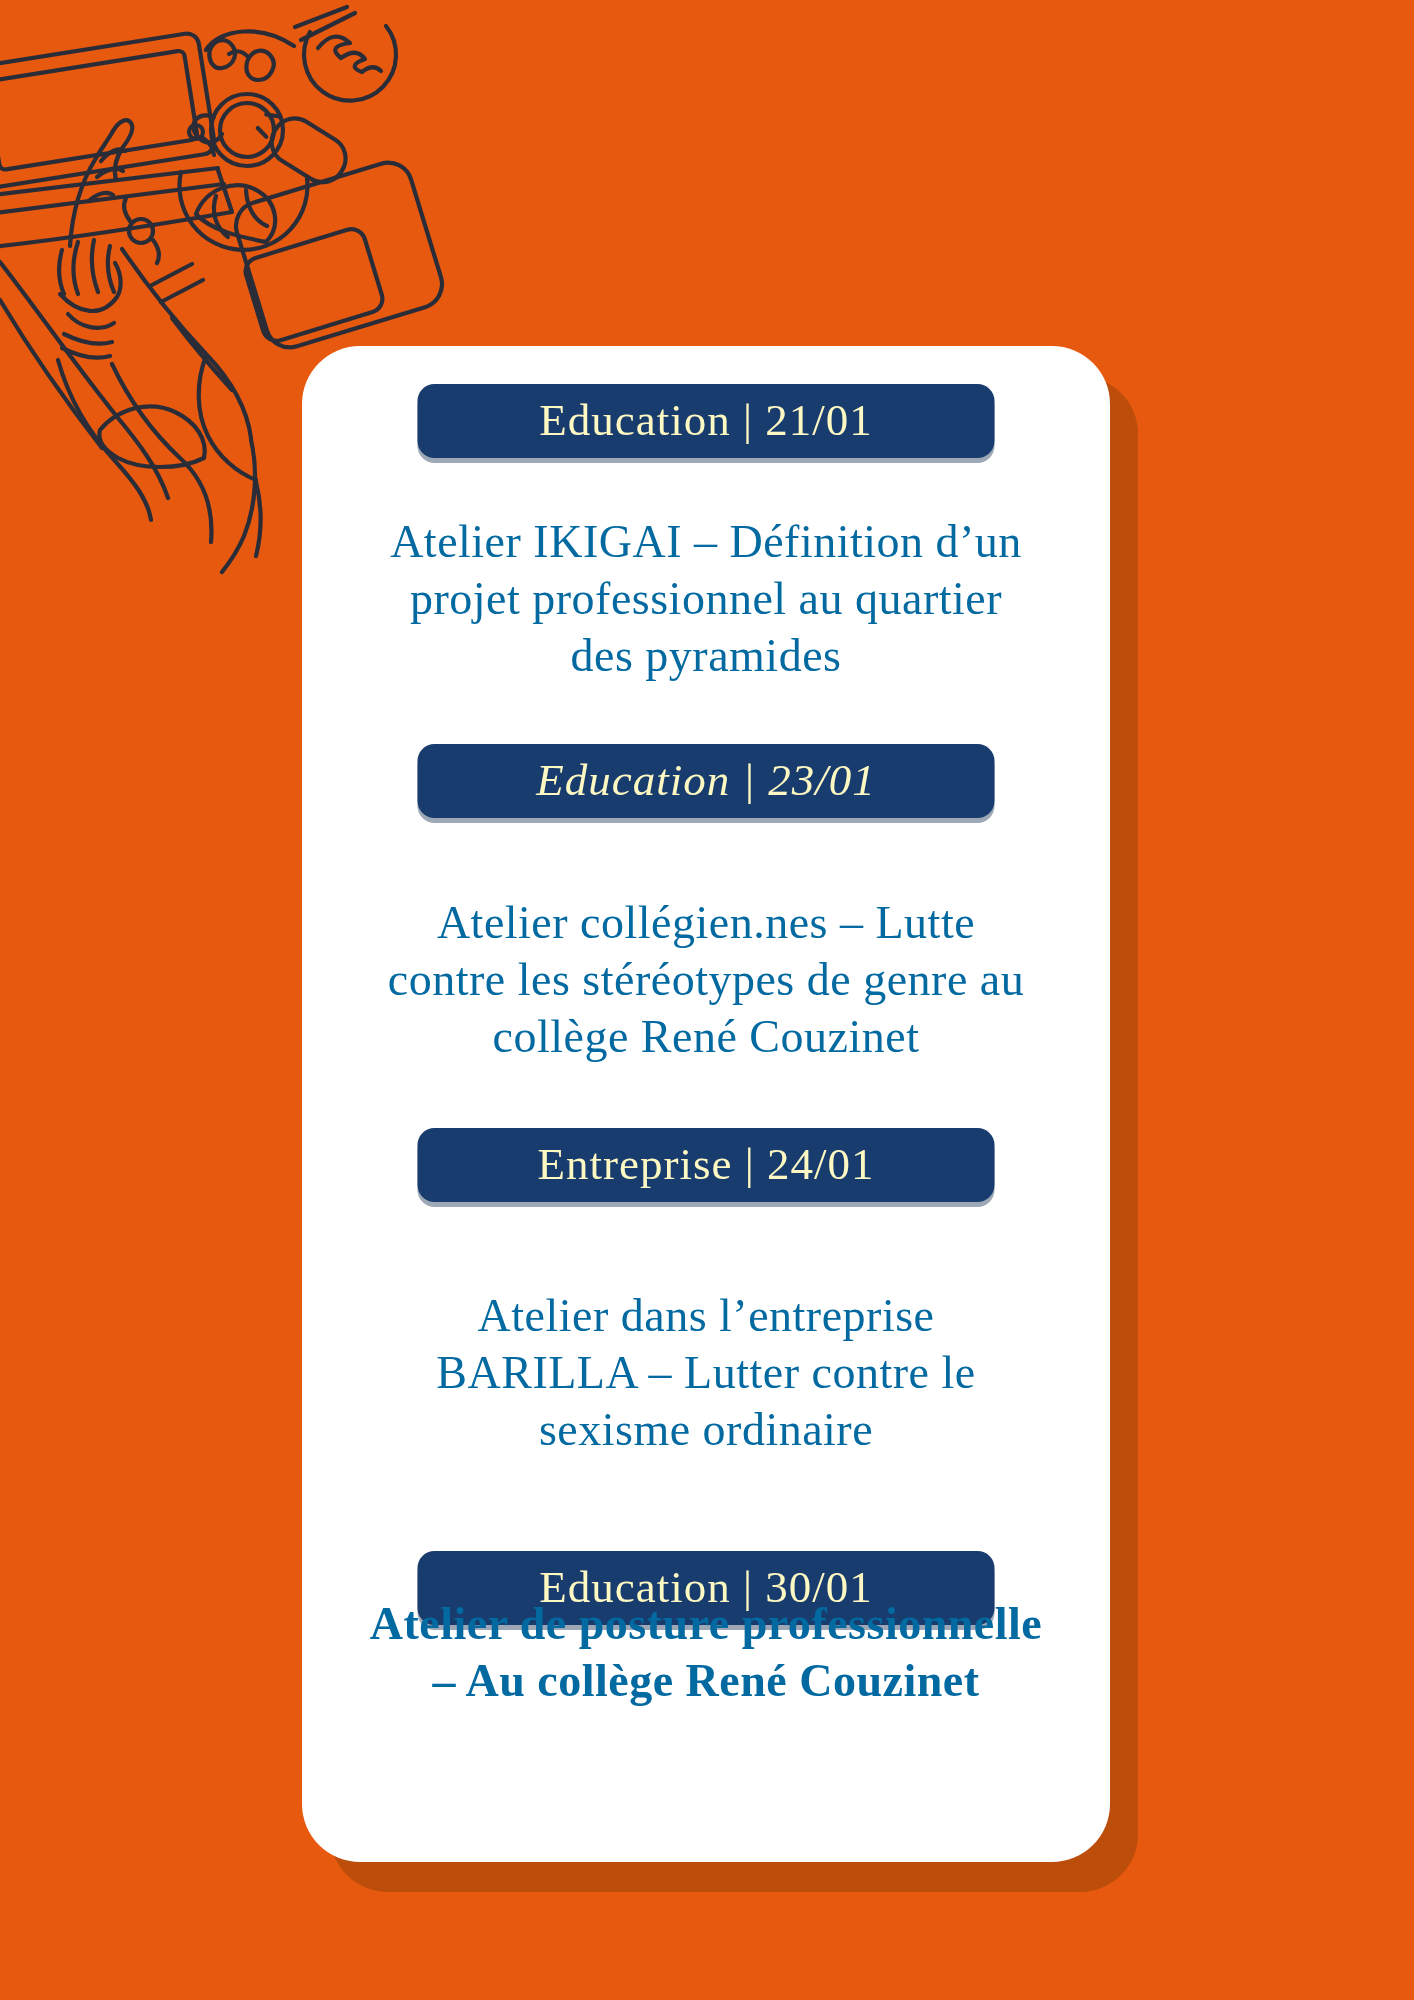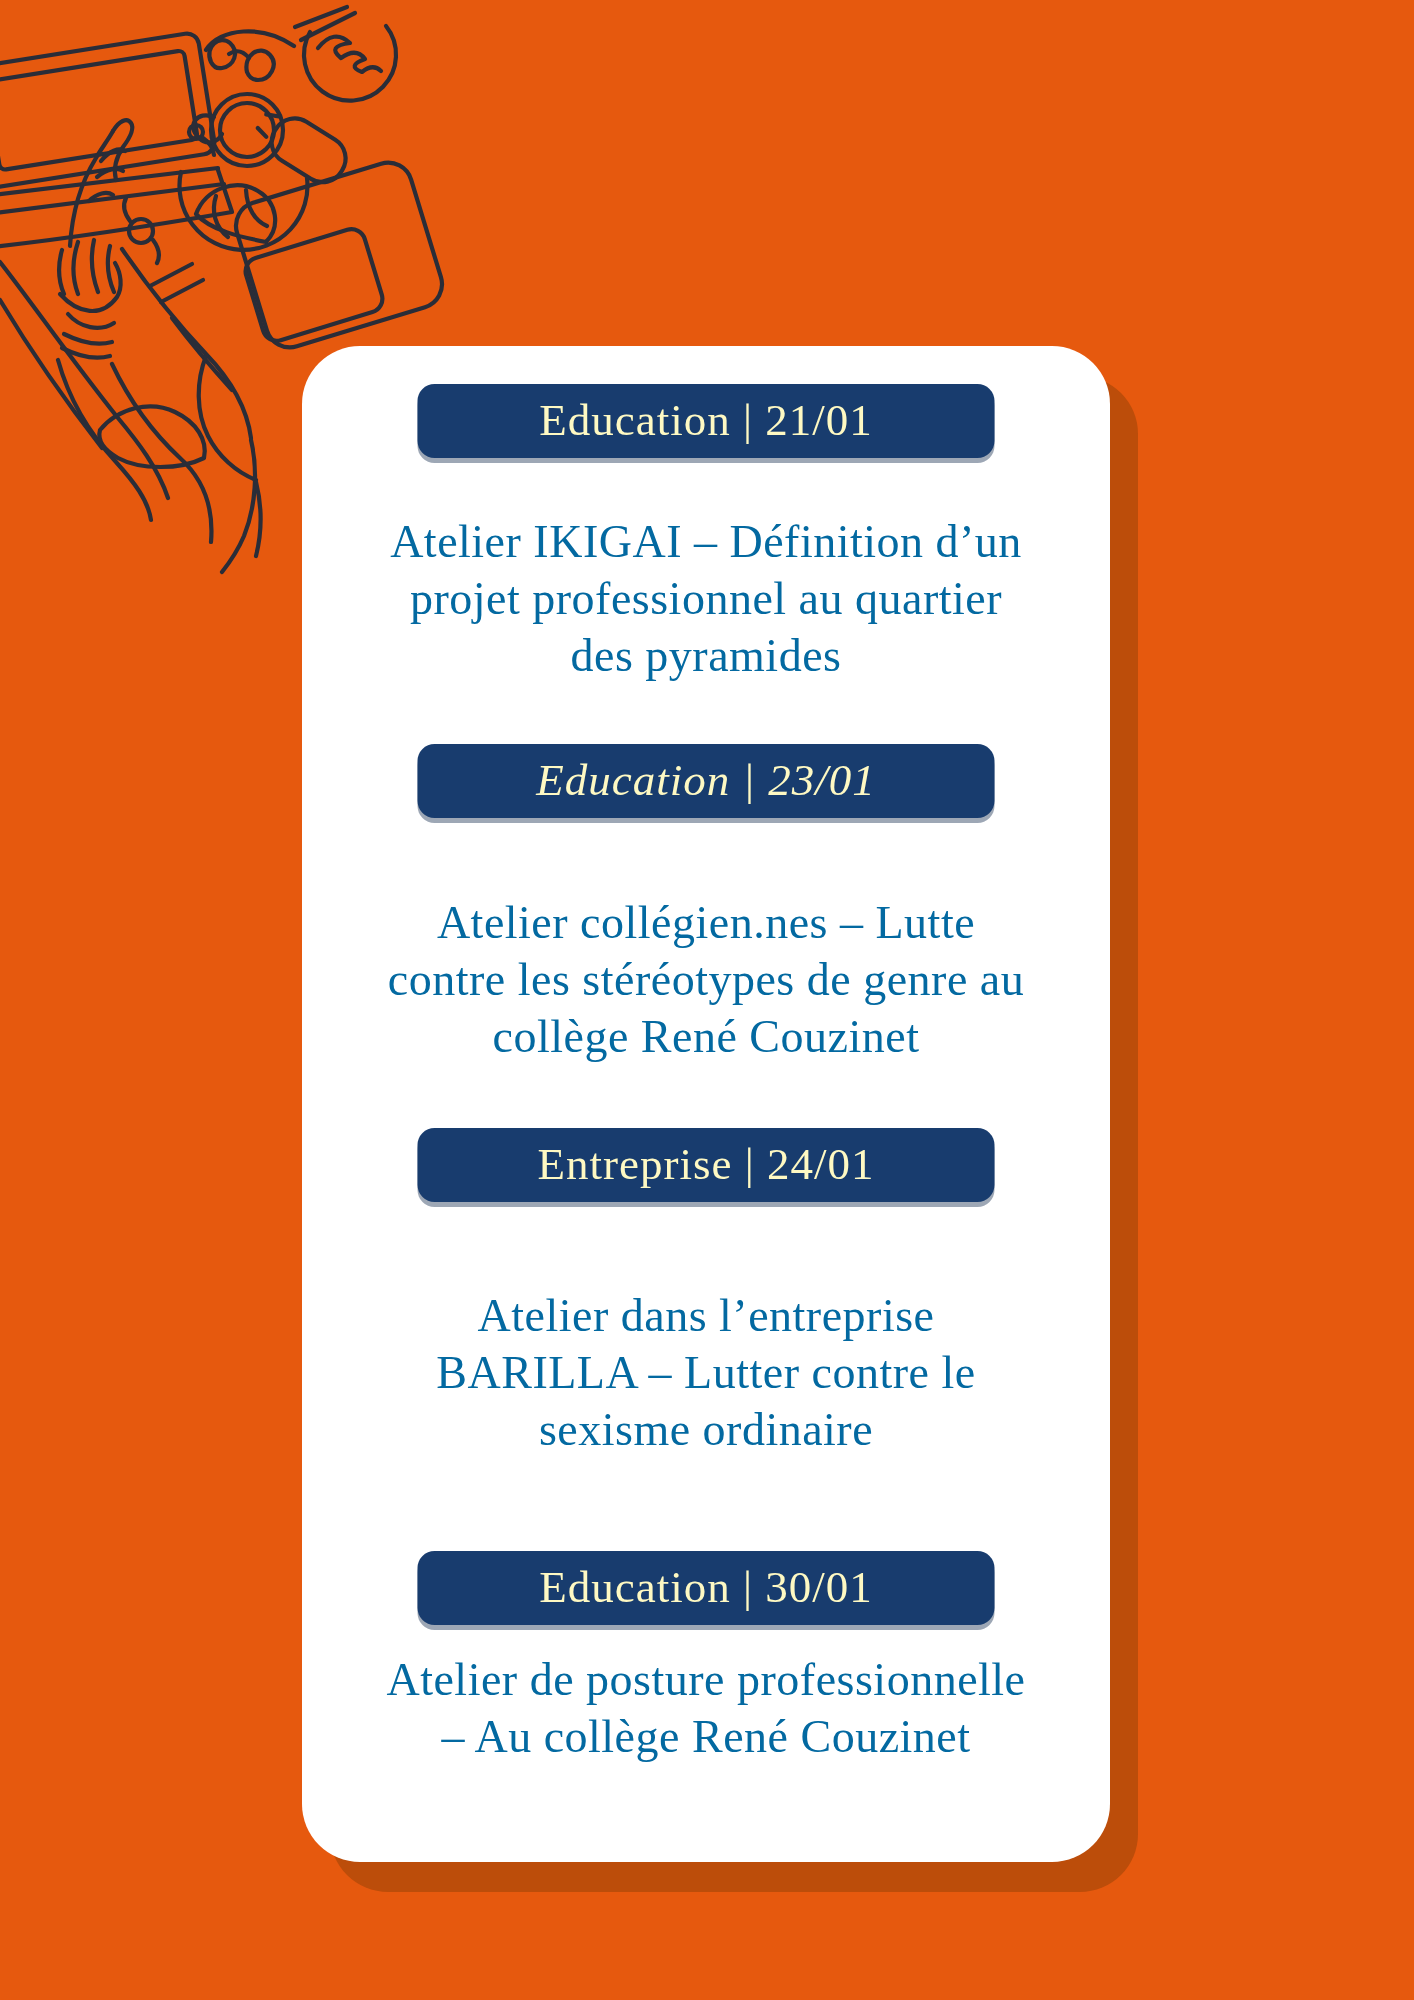--- a/index.html
+++ b/index.html
@@ -21,21 +21,21 @@
   .badge{position:absolute;left:50%;transform:translateX(-50%);width:577px;height:74px;
          background:#183C6E;border-radius:17px;display:flex;align-items:center;
          justify-content:center;box-shadow:0 5px 0 rgba(10,34,70,.4);}
   .badge span{color:#fef9c3;font-size:45px;letter-spacing:1px;padding-bottom:3px;}
   .desc{position:absolute;left:24px;right:24px;margin:0;text-align:center;
         color:#0369a1;font-size:46px;line-height:57px;letter-spacing:.5px;
         white-space:pre-line;}
   .b1{top:38px;} .d1{top:167px;}
   .b2{top:398px;font-style:italic;} .d2{top:548px;}
   .b3{top:782px;} .d3{top:941px;}
-  .b4{top:1205px;} .d4{top:1305px;}
+  .b4{top:1205px;} .d4{top:1249px;font-weight:bold;}
 </style>
 </head>
 <body>
 
 <div class="page">
 
   <svg class="doodle" width="470" height="580" viewBox="0 0 470 580">
     <g fill="none" stroke="#2A2D38" stroke-width="4.2" stroke-linecap="round" stroke-linejoin="round">
 
       <g transform="rotate(-9 100 110)">

